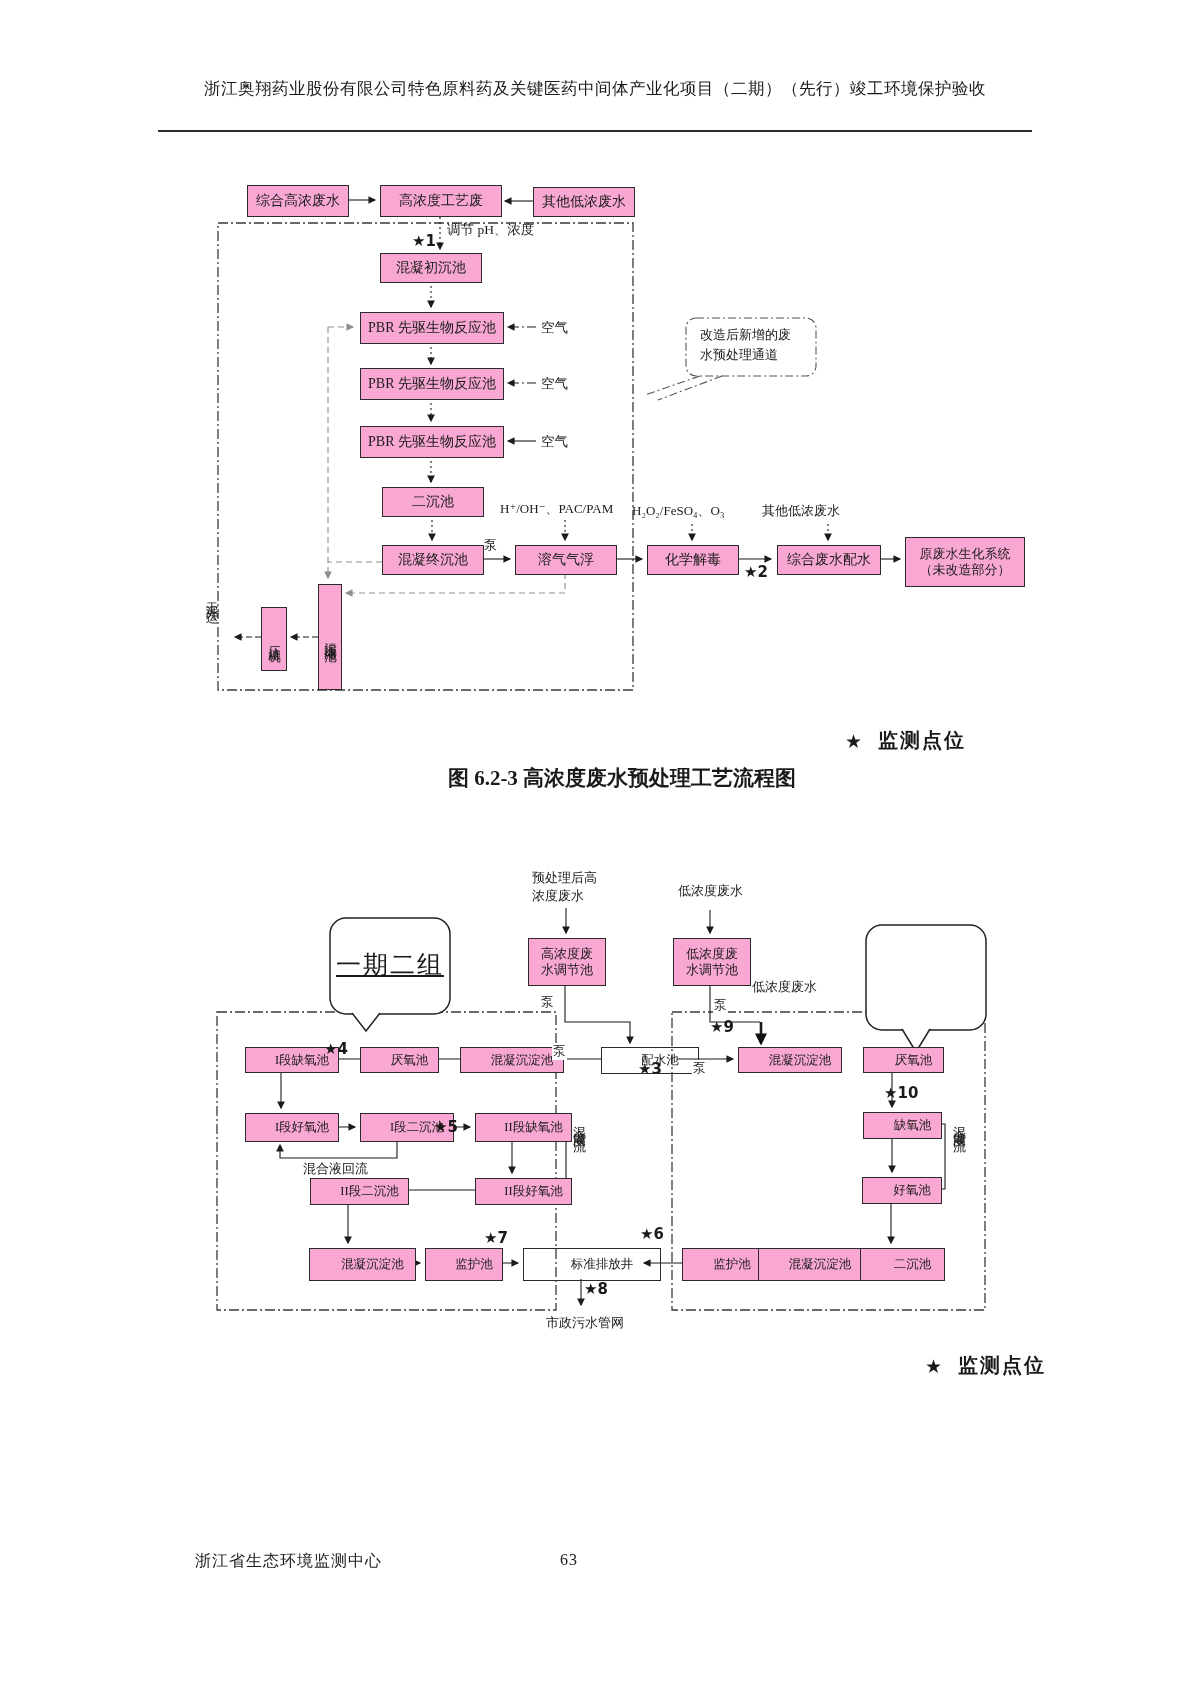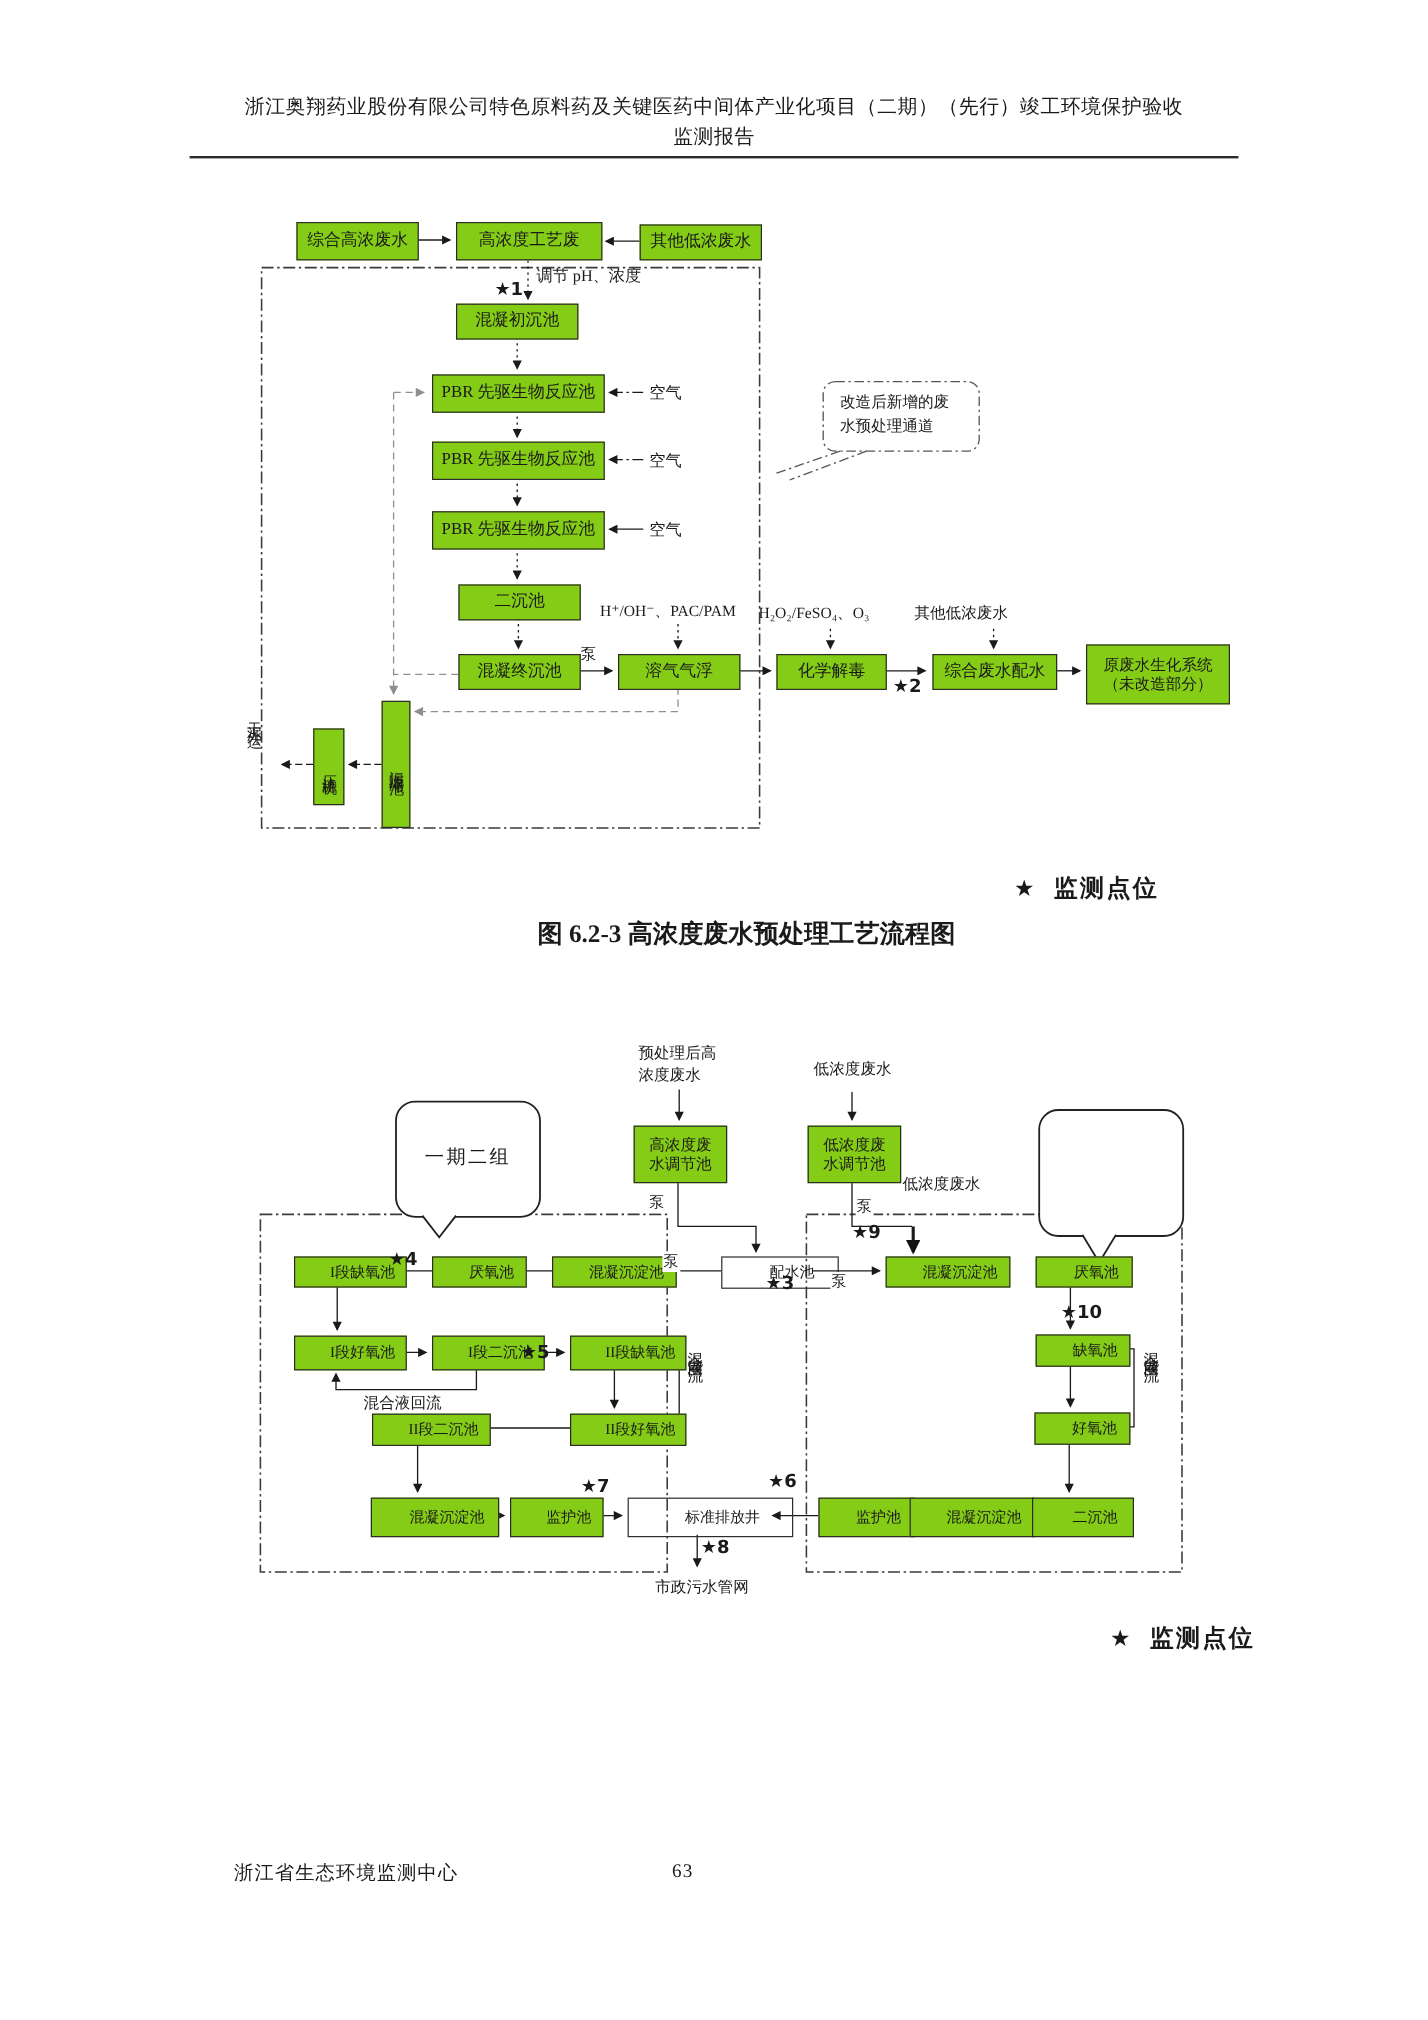--- a/index.html
+++ b/index.html
@@ -1,33 +1,33 @@
 <!DOCTYPE html>
 <html><head>
 <meta charset="utf-8">
 <style>
   html,body{margin:0;padding:0;background:#ffffff;}
   .page{position:relative;width:1190px;height:1683px;margin:0 auto;background:#fff;
         font-family:"Liberation Serif","DejaVu Serif",serif;color:#1a1a1a;overflow:hidden;}
   svg.overlay{position:absolute;left:0;top:0;z-index:1;}
   .hdr{position:absolute;left:0;width:1190px;text-align:center;font-size:16.5px;z-index:3;letter-spacing:.5px;}
   .rule{position:absolute;left:158px;top:130px;width:874px;border-top:2px solid #2b2b2b;z-index:3;}
-  .box{position:absolute;border:1.3px solid #2b2b2b;background:#84cc16;display:flex;align-items:center;
+  .box{position:absolute;border:1.3px solid #2b2b2b;background:#f9a8d4;display:flex;align-items:center;
        justify-content:center;text-align:center;font-size:14px;line-height:1.2;z-index:3;white-space:nowrap;}
   .box.f2{font-size:12.5px;padding-left:20px;}
   .box.two{flex-direction:column;white-space:nowrap;font-size:13px;}
   .box.transparent{background:transparent;}
   .vbox{writing-mode:vertical-rl;font-size:12.5px;letter-spacing:2px;}
   .lbl{position:absolute;font-size:13px;white-space:nowrap;z-index:4;}
   .lbl.bg{background:#fff;padding:0 1px;}
   .vlbl{position:absolute;writing-mode:vertical-rl;font-size:13px;letter-spacing:3px;z-index:4;white-space:nowrap;}
   .star{position:absolute;font-size:15px;font-weight:700;z-index:5;white-space:nowrap;
         font-family:"DejaVu Sans","Liberation Serif",sans-serif;}
   .bubble-text{position:absolute;display:flex;align-items:center;justify-content:center;
-               font-size:16px;z-index:4;letter-spacing:2px;}
+               font-size:25px;z-index:4;letter-spacing:2px;text-decoration:underline;}
   .caption{position:absolute;left:0;width:1190px;text-align:center;font-weight:700;font-size:21px;z-index:3;margin-left:27px;}
   .legend{position:absolute;display:flex;align-items:center;gap:16px;font-weight:700;z-index:3;}
   .legend .s{font-size:19px;font-family:"DejaVu Sans","Liberation Serif",sans-serif;}
   .legend .t{font-size:20px;letter-spacing:2px;}
   .ftr{position:absolute;font-size:16px;z-index:3;letter-spacing:1px;text-align:right;}
 </style>
 </head>
 <body>
 
 <div class="page">
@@ -115,21 +115,20 @@
       <polyline points="920,1189 945,1189 945,1124 925,1124" marker-end="url(#ma)"></polyline>
       <line x1="891" y1="1202" x2="891" y2="1243" marker-end="url(#ma)"></line>
       <line x1="860" y1="1263" x2="845" y2="1263" marker-end="url(#ma)"></line>
       <line x1="758" y1="1263" x2="745" y2="1263" marker-end="url(#ma)"></line>
       <line x1="682" y1="1263" x2="644" y2="1263" marker-end="url(#ma)"></line>
       <line x1="581" y1="1279" x2="581" y2="1305" marker-end="url(#ma)"></line>
     </g>
   </svg>
 
   <div class="hdr" style="top:78px">浙江奥翔药业股份有限公司特色原料药及关键医药中间体产业化项目（二期）（先行）竣工环境保护验收</div>
-  <div class="hdr" style="top:103px">监测报告</div>
   <div class="rule"></div>
 
   <div class="box" style="left:247px;top:185px;width:100px;height:30px">综合高浓废水</div>
   <div class="box" style="left:380px;top:185px;width:120px;height:30px">高浓度工艺废</div>
   <div class="box" style="left:533px;top:187px;width:100px;height:28px">其他低浓废水</div>
   <div class="box" style="left:380px;top:253px;width:100px;height:28px">混凝初沉池</div>
   <div class="box" style="left:360px;top:312px;width:142px;height:30px">PBR 先驱生物反应池</div>
   <div class="box" style="left:360px;top:368px;width:142px;height:30px">PBR 先驱生物反应池</div>
   <div class="box" style="left:360px;top:426px;width:142px;height:30px">PBR 先驱生物反应池</div>
   <div class="box" style="left:382px;top:487px;width:100px;height:28px">二沉池</div>

